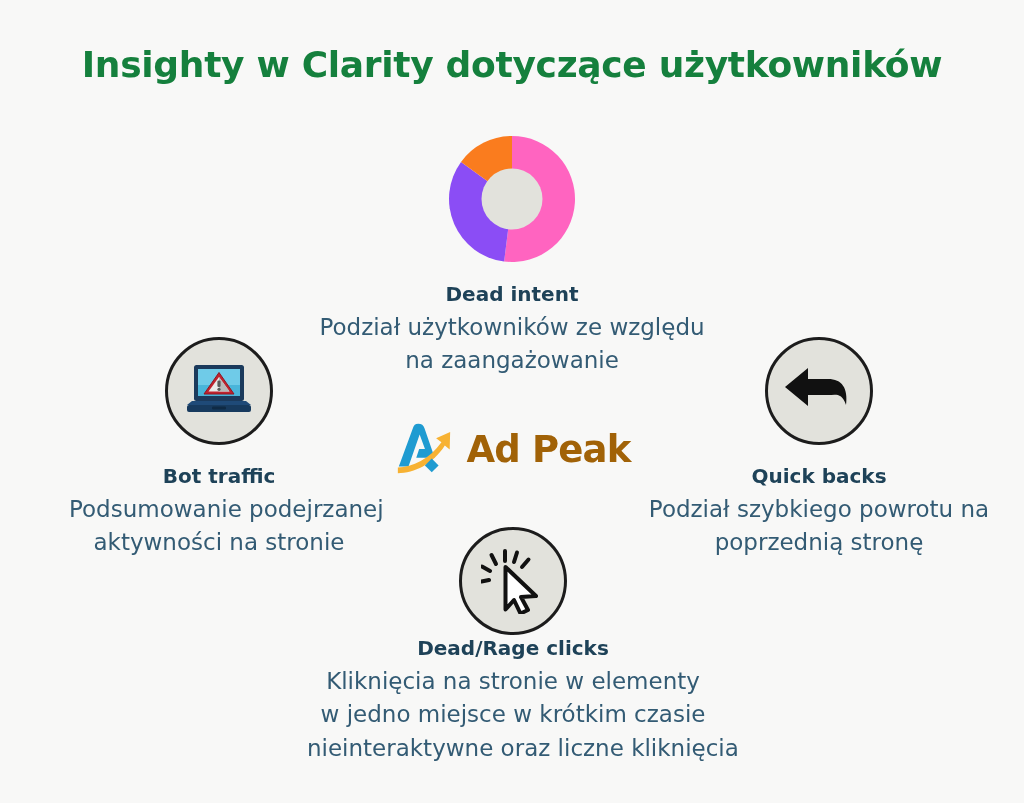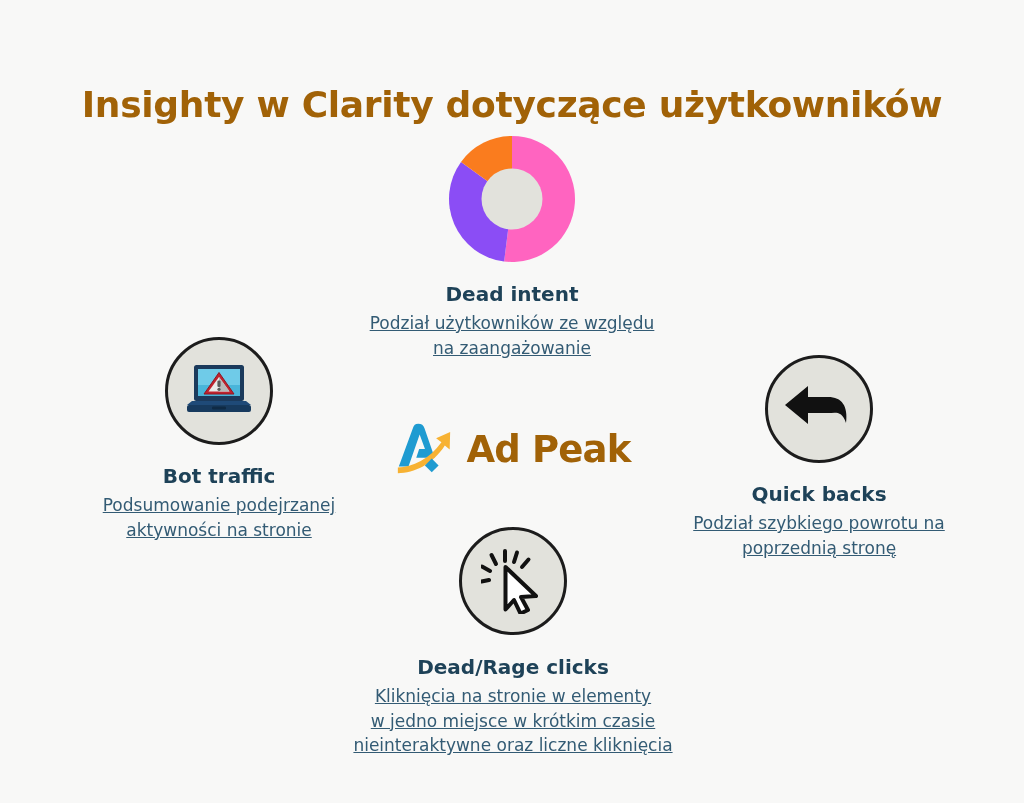--- a/index.html
+++ b/index.html
@@ -25,46 +25,44 @@
 
   
   .page-title {
     position: absolute;
     top: 44px;
     left: 0;
     width: 1024px;
     text-align: center;
     font-size: 36px;
     font-weight: bold;
-    color: #a16207;
+    color: #15803d;
     letter-spacing: -0.3px;
     white-space: nowrap;
-    margin-top: 40px;
   }
 
   
   .item {
     position: absolute;
     text-align: center;
   }
   .item-title {
     font-size: 20px;
     font-weight: bold;
     color: #1e4258;
     margin: 0;
     line-height: 1.35;
     white-space: nowrap;
   }
   .item-desc {
-    font-size: 17px;
+    font-size: 23px;
     font-weight: normal;
     color: #335b74;
     line-height: 1.45;
     margin-top: 3px;
-    text-decoration: underline;
   }
   .item-desc div { white-space: nowrap; }
 
   
   .icon-circle {
     width: 108px;
     height: 108px;
     border-radius: 50%;
     background: #e2e2dc;
     border: 3px solid #1c1c1c;
@@ -80,27 +78,27 @@
   .donut-wrap {
     width: 130px;
     height: 130px;
     margin: 0 auto;
     position: relative;
   }
 
   
   #item-user-intent { top: 134px; left: 262px; width: 500px; }
   #item-bot-traffic { top: 337px; left: 69px;  width: 300px; }
-  #item-quick-backs { top: 355px; left: 643px; width: 352px; }
+  #item-quick-backs { top: 337px; left: 643px; width: 352px; }
   #item-dead-rage   { top: 527px; left: 307px; width: 412px; }
 
   #item-user-intent .item-title { margin-top: 17px; }
   #item-bot-traffic .item-title { margin-top: 18px; }
   #item-quick-backs .item-title { margin-top: 18px; }
-  #item-dead-rage   .item-title { margin-top: 19px; }
+  #item-dead-rage   .item-title { }
 
   
   #brand-logo {
     position: absolute;
     top: 418px;
     left: 0;
     width: 1024px;
     display: flex;
     align-items: center;
     justify-content: center;

